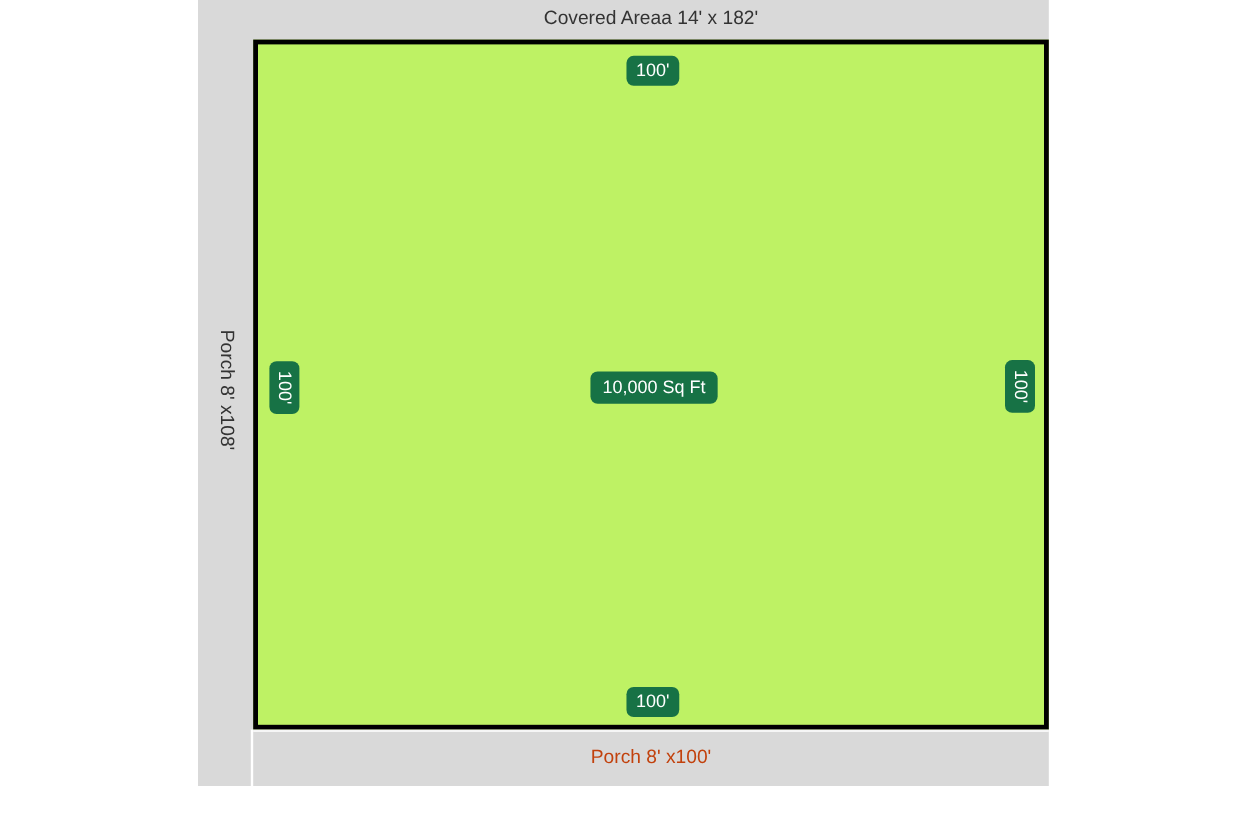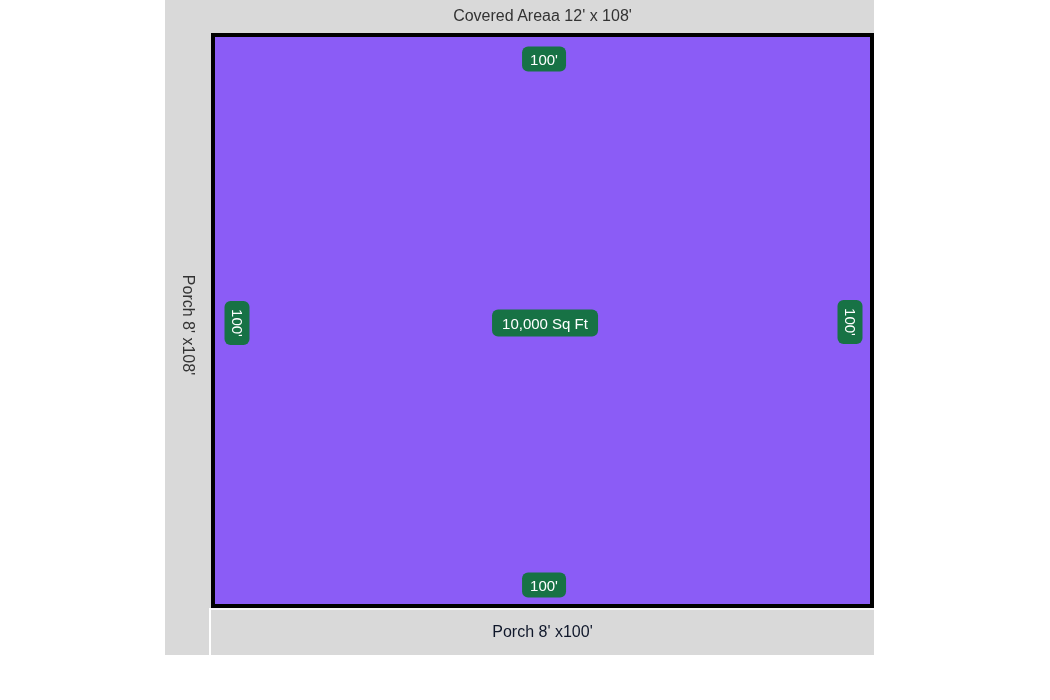--- a/index.html
+++ b/index.html
@@ -23,21 +23,21 @@
     width: 709px;
     height: 655px;
     background: #d9d9d9;
   }
   .building {
     position: absolute;
     left: 46px;
     top: 33px;
     width: 663px;
     height: 575px;
-    background: #8b5cf6;
+    background: #bef264;
     border: 4px solid #000000;
     box-sizing: border-box;
   }
   .covered-label {
     position: absolute;
     left: 46px;
     top: 0;
     width: 663px;
     height: 31px;
     display: flex;
@@ -66,21 +66,21 @@
   .bottom-porch-label {
     position: absolute;
     left: 46px;
     top: 608px;
     width: 663px;
     height: 47px;
     display: flex;
     align-items: center;
     justify-content: center;
     font-size: 16px;
-    color: #0f172a;
+    color: #c2410c;
     white-space: nowrap;
   }
   .seam-v {
     position: absolute;
     left: 44px;
     top: 608px;
     width: 2px;
     height: 47px;
     background: #ffffff;
   }
@@ -109,21 +109,21 @@
   .badge-left   { left: 22px;  top: 286px; transform: translate(-50%, -50%) rotate(90deg); }
   .badge-right  { left: 635px; top: 285px; transform: translate(-50%, -50%) rotate(90deg); }
   .badge-center { left: 330px; top: 286px; transform: translate(-50%, -50%); padding: 4px 10px; }
 </style>
 </head>
 <body>
 
 <div class="stage">
   <div class="porch-area">
 
-    <div class="covered-label">Covered Areaa 12' x 108'</div>
+    <div class="covered-label">Covered Areaa 14' x 182'</div>
 
     <div class="left-porch-strip">
       <span class="left-porch-label">Porch 8' x108'</span>
     </div>
 
     <div class="building">
       <span class="badge badge-top">100'</span>
       <span class="badge badge-bottom">100'</span>
       <span class="badge badge-left">100'</span>
       <span class="badge badge-right">100'</span>

